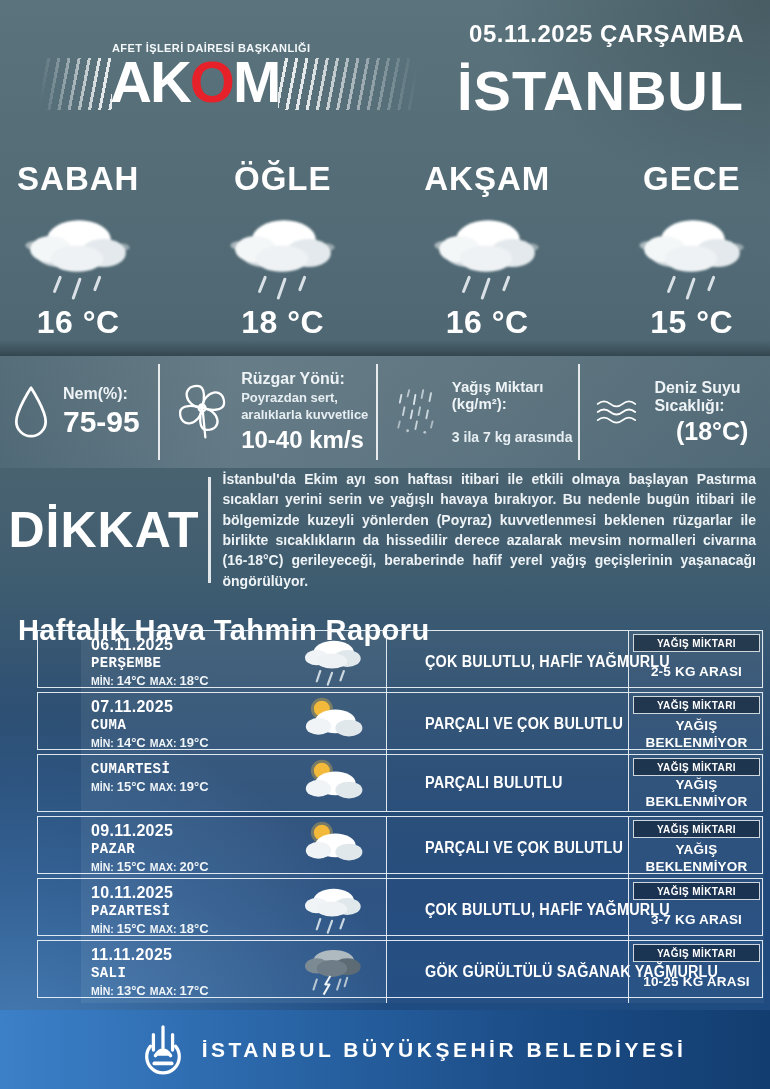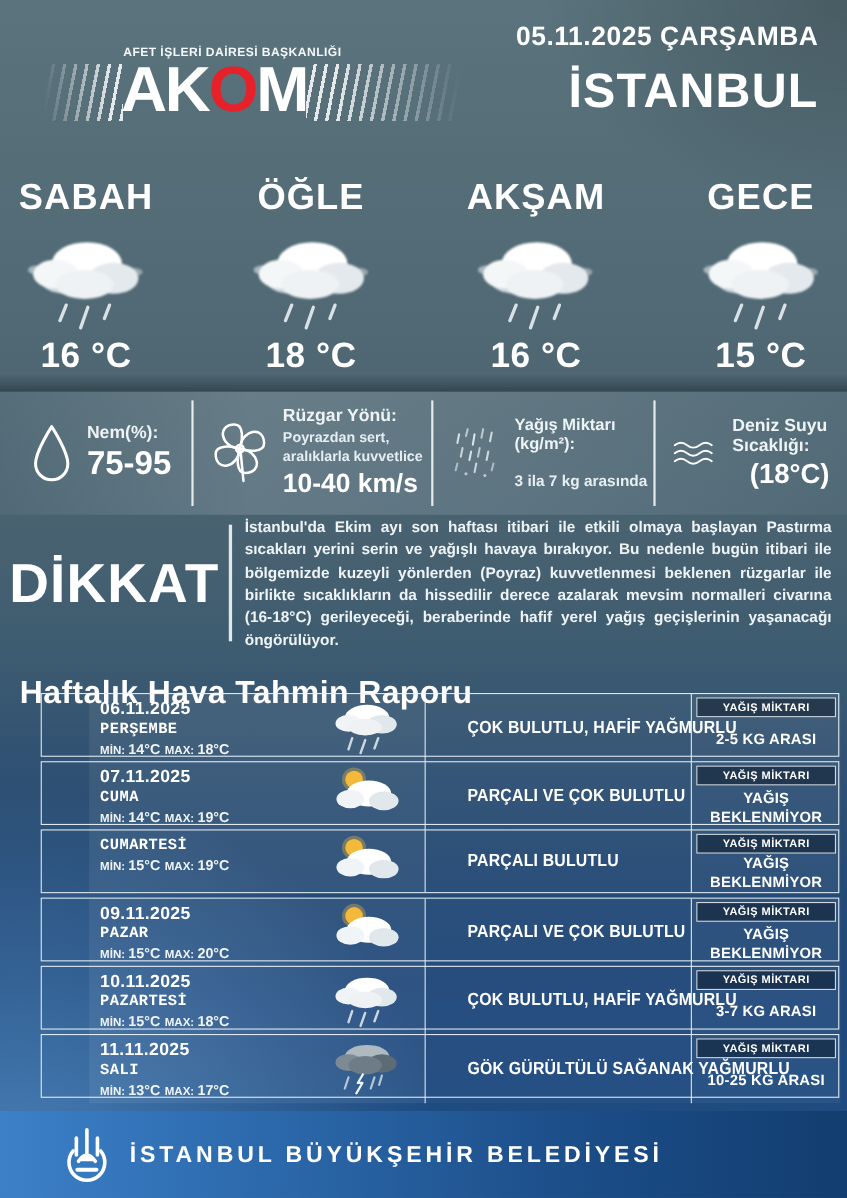--- a/index.html
+++ b/index.html
@@ -12,34 +12,34 @@
   }
   
   .hdr{position:absolute;top:0;left:0;right:0;height:150px;}
   .hatch{position:absolute;top:58px;height:52px;background:repeating-linear-gradient(101deg,rgba(255,255,255,0) 0 7px,rgba(255,255,255,.85) 7px 10px);}
   .hatch-left{left:40px;width:72px;-webkit-mask-image:linear-gradient(90deg,transparent,#000 85%);mask-image:linear-gradient(90deg,transparent,#000 85%);}
   .hatch-right{left:278px;width:140px;-webkit-mask-image:linear-gradient(270deg,transparent,#000 80%);mask-image:linear-gradient(270deg,transparent,#000 80%);}
   .agency{position:absolute;left:112px;top:42px;width:162px;text-align:center;font-size:11px;font-weight:bold;letter-spacing:.4px;color:#f4f8fa;white-space:nowrap;}
   .akom{position:absolute;left:110px;top:48px;font-size:58px;font-weight:bold;letter-spacing:-2px;color:#fff;}
   .akom .o{color:#e62129;}
   .hdate{position:absolute;right:26px;top:20px;font-size:24px;font-weight:bold;letter-spacing:.5px;text-align:left;}
-  .hcity{position:absolute;right:26px;top:58px;font-size:44px;font-weight:bold;letter-spacing:1px;text-align:right;}
+  .hcity{position:absolute;right:26px;top:58px;font-size:56px;font-weight:bold;letter-spacing:1px;text-align:right;}
   
   .periods{position:absolute;top:150px;left:0;right:0;height:200px;display:flex;gap:48px;}
   .period{width:25%;text-align:center;}
   .p-label{font-size:33px;font-weight:bold;letter-spacing:1px;margin-top:10px;}
   .p-icon{margin-top:4px;}
   .p-temp{font-size:32px;font-weight:bold;margin-top:-4px;letter-spacing:.5px;}
   
   .metrics{position:absolute;top:356px;left:0;right:0;height:112px;display:flex;align-items:center;
     background:linear-gradient(90deg,rgba(235,243,248,.05),rgba(235,243,248,.16) 30%,rgba(235,243,248,.12) 62%,rgba(235,243,248,.05));}
   .metrics::before{content:"";position:absolute;top:-16px;left:0;right:0;height:16px;background:linear-gradient(180deg,rgba(8,18,24,0),rgba(8,18,24,.38));}
   .vdiv{width:2px;height:96px;background:rgba(255,255,255,.85);flex:none;}
   .metric{display:flex;align-items:center;gap:13px;height:100%;box-sizing:border-box;}
-  .m-hum{width:158px;padding-left:12px;margin-left:16px;}
+  .m-hum{width:158px;padding-left:12px;}
   .m-wind{width:216px;padding-left:16px;}
   .m-precip{width:200px;padding-left:14px;}
   .m-sea{flex:1;padding-left:14px;}
   .m-label{font-size:16px;font-weight:bold;color:#eef3f6;}
   .m-big{font-size:30px;font-weight:bold;margin-top:2px;}
   .m-detail{font-size:13px;font-weight:bold;color:#e7eef2;line-height:1.3;margin-top:2px;max-width:150px;}
   .m-wind .m-big{font-size:24px;}
   .m-precip .m-label{font-size:15px;}
   .m-precip .m-detail{margin-top:16px;font-size:14px;max-width:160px;}
   .m-sea .m-big{font-size:25px;text-align:center;}
@@ -57,21 +57,21 @@
   .c1 .day{font-size:14px;font-weight:bold;margin-top:1px;letter-spacing:.4px;font-family:Liberation Mono, monospace;}
   .c1 .mm{font-size:10.5px;font-weight:bold;margin-top:2px;color:#f0f5f8;}
   .c1 .mm b{font-size:13px;margin-right:4px;}
   .w-icon{position:absolute;right:14px;top:3px;}
   .c2{display:flex;align-items:center;padding-left:38px;border-left:1.6px solid rgba(238,244,248,.92);border-right:1.6px solid rgba(238,244,248,.92);background:rgba(255,255,255,.03);box-sizing:border-box;}
   .c2 span{font-size:16px;font-weight:bold;letter-spacing:.2px;white-space:nowrap;transform:scaleX(.9);transform-origin:left center;}
   .c3{display:flex;flex-direction:column;background:rgba(255,255,255,.05);box-sizing:border-box;}
   .c3h{margin:3px 4px 0;padding:2.5px 0;border:1.2px solid rgba(238,244,248,.85);background:rgba(10,22,36,.5);font-size:10px;font-weight:bold;text-align:center;letter-spacing:.4px;}
   .c3v{flex:1;display:flex;align-items:center;justify-content:center;text-align:center;font-size:13.5px;font-weight:bold;line-height:1.25;padding:0 8px;letter-spacing:.2px;}
   
-  .footer{position:absolute;top:1010px;left:0;right:0;height:79px;display:flex;align-items:center;gap:16px;padding-left:56px;box-sizing:border-box;
+  .footer{position:absolute;top:1010px;left:0;right:0;height:79px;display:flex;align-items:center;justify-content:center;gap:16px;padding-left:56px;box-sizing:border-box;
     background:linear-gradient(90deg,#3c80c8 0%,#2a66a8 35%,#1b4c86 70%,#123d70 100%);}
   .f-title{font-size:21px;font-weight:bold;letter-spacing:3.5px;white-space:nowrap;}
 </style>
 </head>
 <body>
 
 <svg width="0" height="0" style="position:absolute">
   <defs>
     <filter id="soft">
         <feGaussianBlur stdDeviation="1.1"></feGaussianBlur>

